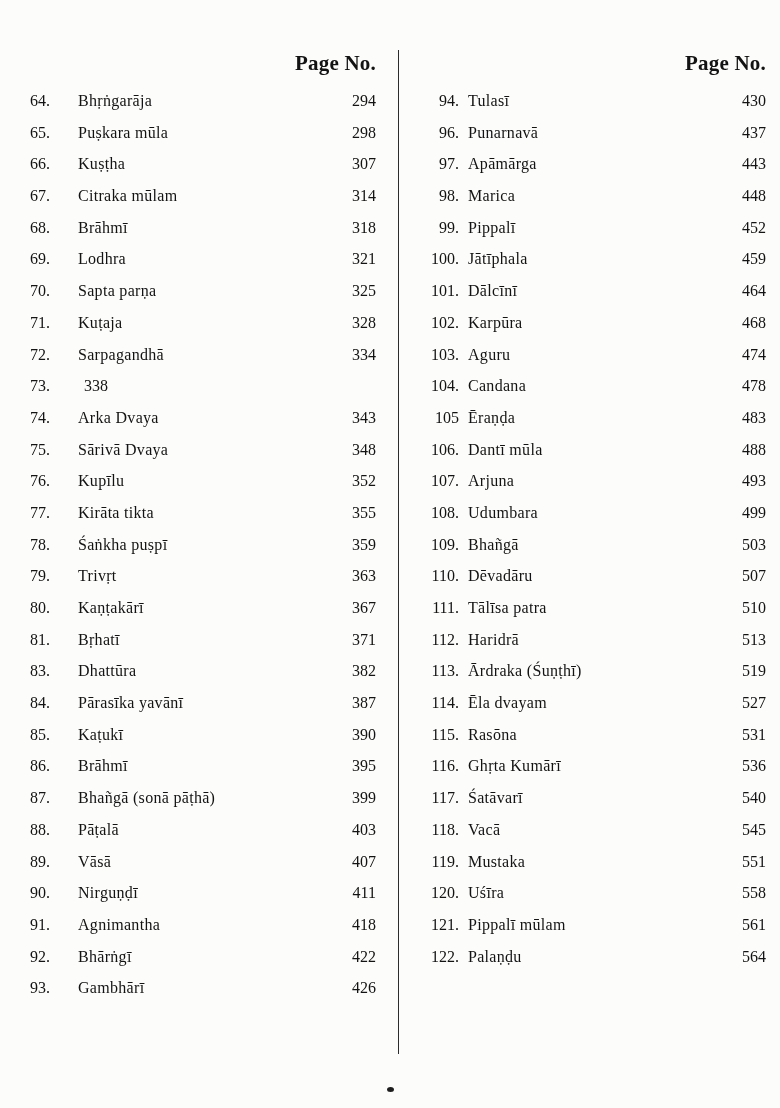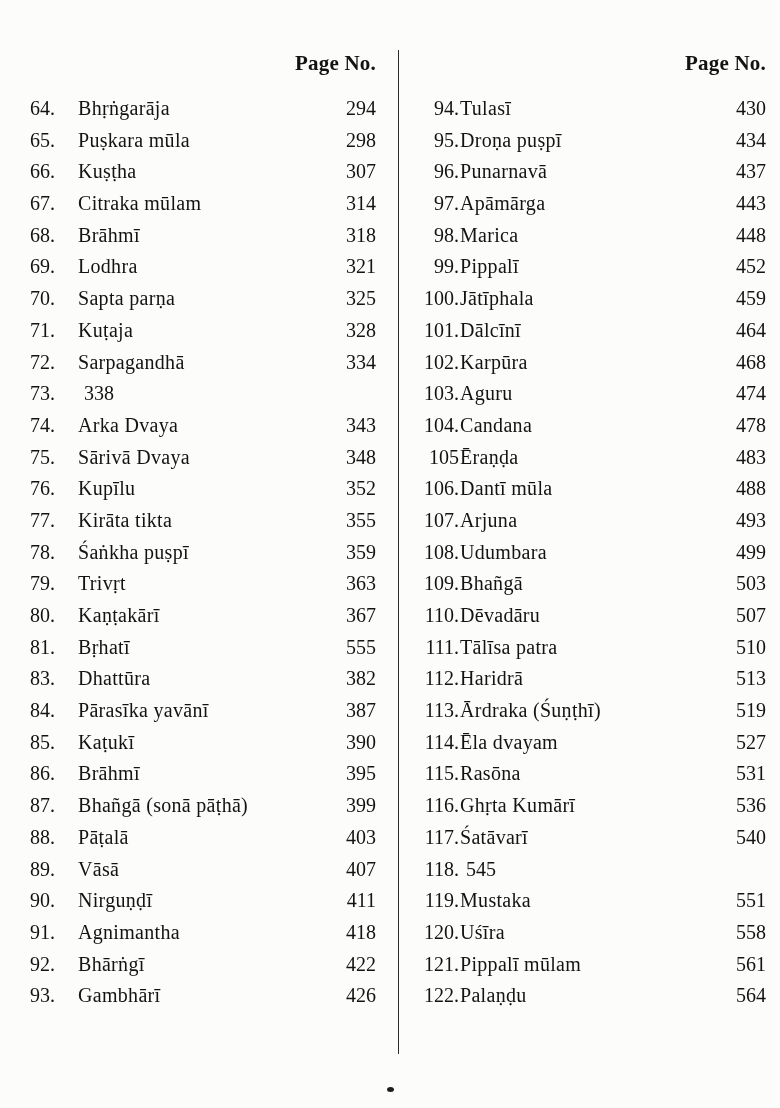--- a/index.html
+++ b/index.html
@@ -33,44 +33,43 @@
     font-weight: bold;
     font-size: 21px;
     line-height: 26px;
     padding-bottom: 9px;
     letter-spacing: 0.2px;
   }
   .row {
     display: flex;
     align-items: baseline;
     height: 31.7px;
-    font-size: 20px;
+    font-size: 16px;
     line-height: 31.7px;
   }
   .num {
     flex: none;
     width: 48px;
     text-align: left;
   }
   .col-right .num {
     text-align: right;
     padding-right: 0;
-    margin-right: 1px;
+    margin-right: 9px;
   }
   .name {
     flex: 1;
     letter-spacing: 0.3px;
     white-space: nowrap;
     overflow: hidden;
   }
   .pg {
     flex: none;
     text-align: center;
     padding-left: 6px;
-    margin-top: 8px;
   }
   .artifact-dot {
     position: absolute;
     left: 387px;
     top: 1087px;
     width: 7px;
     height: 5px;
     background: #1d1d1d;
     border-radius: 50%;
   }
@@ -164,21 +163,21 @@
             <span class="pg">363</span>
           </div>
           <div class="row">
             <span class="num">80.</span>
             <span class="name">Kaṇṭakārī</span>
             <span class="pg">367</span>
           </div>
           <div class="row">
             <span class="num">81.</span>
             <span class="name">Bṛhatī</span>
-            <span class="pg">555</span>
+            <span class="pg">371</span>
           </div>
           <div class="row">
             <span class="num">83.</span>
             <span class="name">Dhattūra</span>
             <span class="pg">382</span>
           </div>
           <div class="row">
             <span class="num">84.</span>
             <span class="name">Pārasīka yavānī</span>
             <span class="pg">387</span>
@@ -235,25 +234,20 @@
 
     <div class="col col-right">
       <div class="col-header">Page No.</div>
       <div id="right-rows">
           <div class="row">
             <span class="num">94.</span>
             <span class="name">Tulasī</span>
             <span class="pg">430</span>
           </div>
           <div class="row">
-            <span class="num">95.</span>
-            <span class="name">Droṇa puṣpī</span>
-            <span class="pg">434</span>
-          </div>
-          <div class="row">
             <span class="num">96.</span>
             <span class="name">Punarnavā</span>
             <span class="pg">437</span>
           </div>
           <div class="row">
             <span class="num">97.</span>
             <span class="name">Apāmārga</span>
             <span class="pg">443</span>
           </div>
           <div class="row">
@@ -351,20 +345,21 @@
             <span class="name">Ghṛta Kumārī</span>
             <span class="pg">536</span>
           </div>
           <div class="row">
             <span class="num">117.</span>
             <span class="name">Śatāvarī</span>
             <span class="pg">540</span>
           </div>
           <div class="row">
             <span class="num">118.</span>
+            <span class="name">Vacā</span>
             <span class="pg">545</span>
           </div>
           <div class="row">
             <span class="num">119.</span>
             <span class="name">Mustaka</span>
             <span class="pg">551</span>
           </div>
           <div class="row">
             <span class="num">120.</span>
             <span class="name">Uśīra</span>

